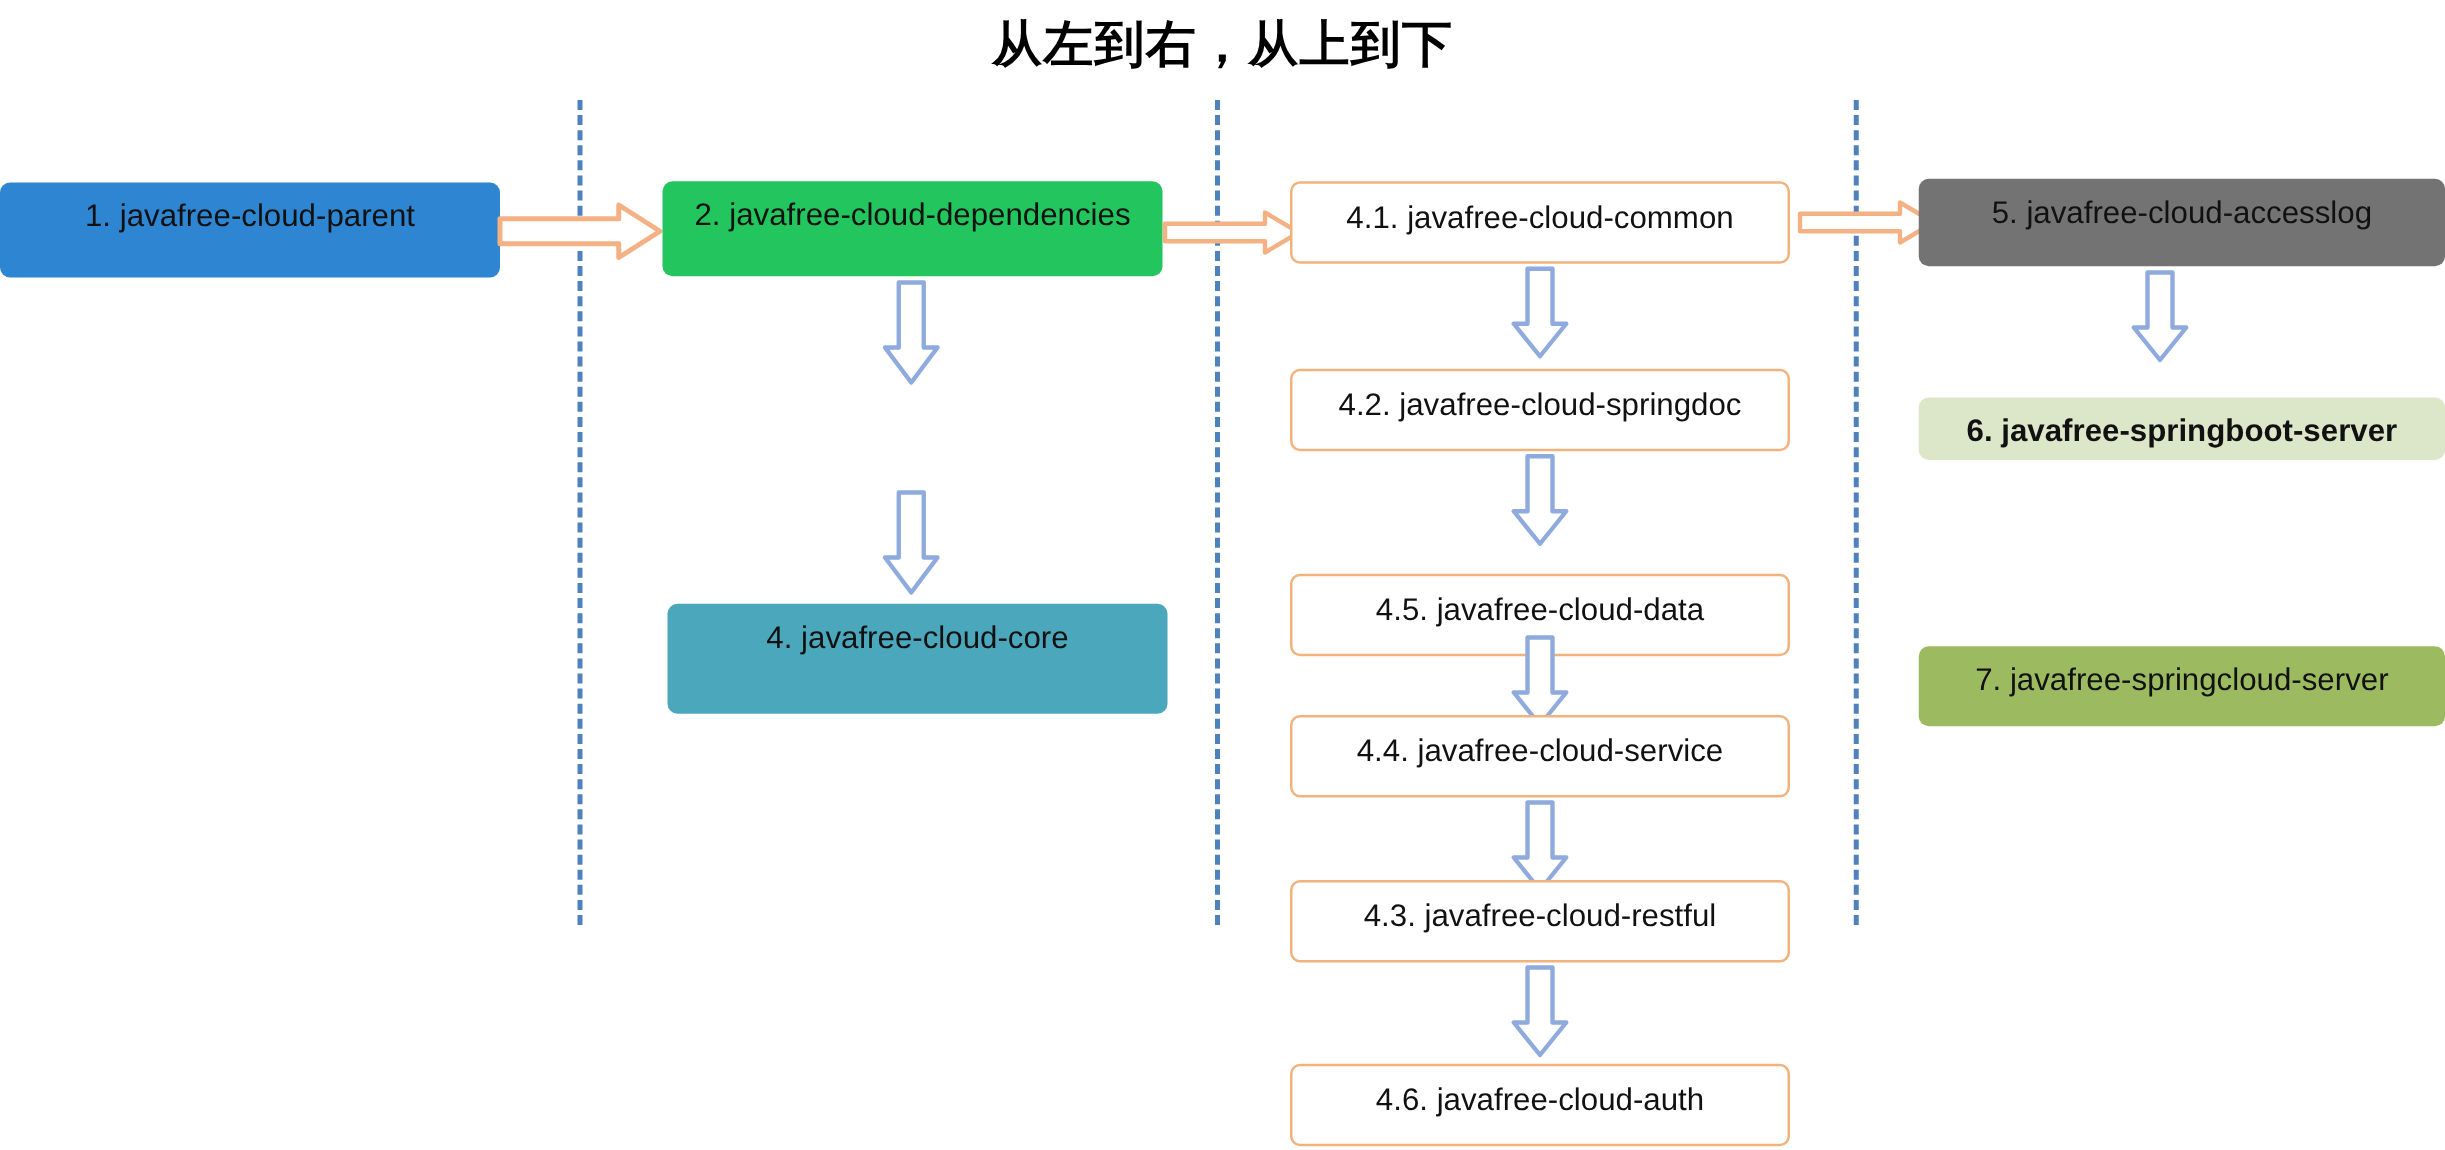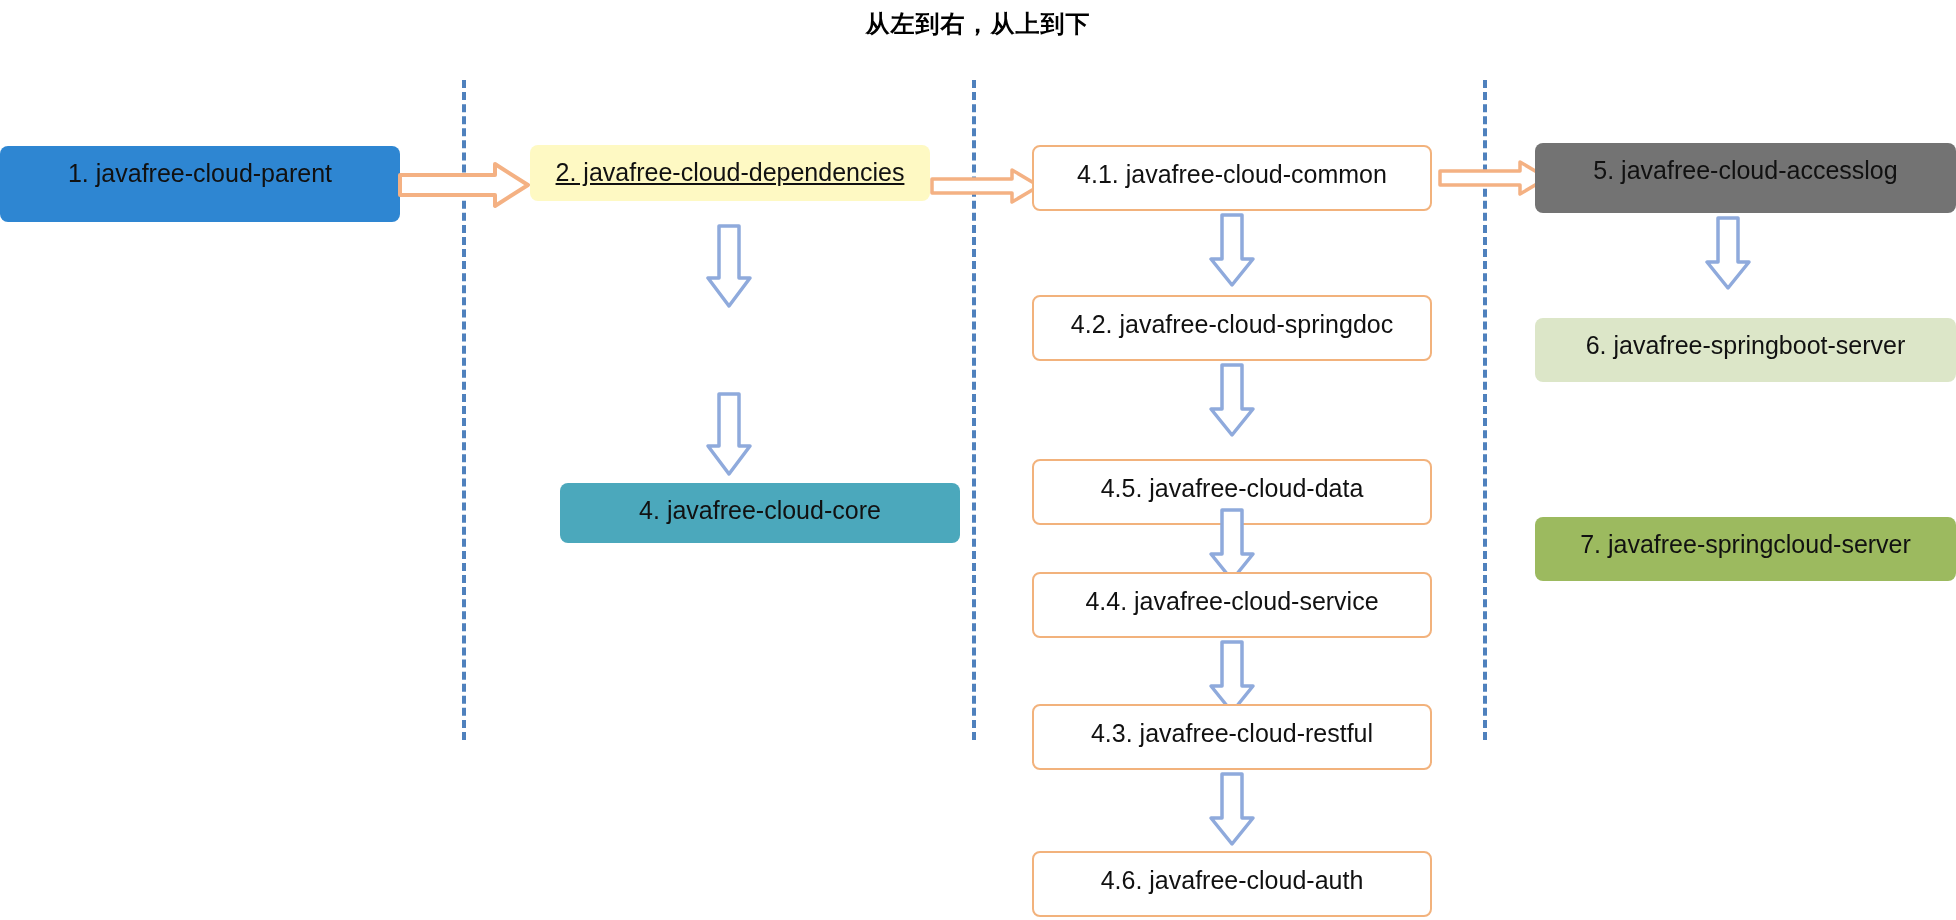--- a/index.html
+++ b/index.html
@@ -17,21 +17,21 @@
     height: 920px;
     background: #ffffff;
     overflow: hidden;
   }
   .title {
     position: absolute;
     top: 8px;
     left: 0;
     width: 1956px;
     text-align: center;
-    font-size: 24px;
+    font-size: 40px;
     font-weight: bold;
     letter-spacing: 1px;
     color: #000000;
     white-space: nowrap;
   }
   .divider {
     position: absolute;
     top: 80px;
     width: 0;
     height: 660px;
@@ -81,38 +81,38 @@
   <div class="node filled" style="left:0px; top:146px; width:400px; height:76px; background:#2E86D2;">
     <span>1. javafree-cloud-parent</span>
   </div>
 
   <div class="arrow" style="left:400px; top:162px; width:130px; height:46px;">
     <svg width="130" height="46" viewBox="0 0 130 46">
       <path d="M0,13 L95,13 L95,2 L128,23 L95,44 L95,33 L0,33 Z" fill="#ffffff" stroke="#F4B183" stroke-width="4" stroke-linejoin="round"></path>
     </svg>
   </div>
 
-  <div class="node filled" style="left:530px; top:145px; width:400px; height:56px; background:#fef9c3;text-decoration:underline;">
+  <div class="node filled" style="left:530px; top:145px; width:400px; height:76px; background:#22c55e;">
     <span>2. javafree-cloud-dependencies</span>
   </div>
 
   <div class="arrow" style="left:706px; top:226px; width:46px; height:82px;">
     <svg width="46" height="82" viewBox="0 0 46 82">
       <path d="M13,0 L33,0 L33,52 L44,52 L23,80 L2,52 L13,52 Z" fill="#ffffff" stroke="#8FAADC" stroke-width="3.5" stroke-linejoin="round"></path>
     </svg>
   </div>
 
 
   <div class="arrow" style="left:706px; top:394px; width:46px; height:82px;">
     <svg width="46" height="82" viewBox="0 0 46 82">
       <path d="M13,0 L33,0 L33,52 L44,52 L23,80 L2,52 L13,52 Z" fill="#ffffff" stroke="#8FAADC" stroke-width="3.5" stroke-linejoin="round"></path>
     </svg>
   </div>
 
-  <div class="node filled" style="left:560px; top:483px; width:400px; height:60px; background:#4BA8BC;">
+  <div class="node filled" style="left:534px; top:483px; width:400px; height:88px; background:#4BA8BC;">
     <span>4. javafree-cloud-core</span>
   </div>
 
   <div class="arrow" style="left:932px; top:168px; width:110px; height:36px;">
     <svg width="110" height="36" viewBox="0 0 110 36">
       <path d="M0,11 L80,11 L80,2 L107,18 L80,34 L80,25 L0,25 Z" fill="#ffffff" stroke="#F4B183" stroke-width="3.5" stroke-linejoin="round"></path>
     </svg>
   </div>
 
   <div class="node outline" style="left:1032px; top:145px; width:400px; height:66px;">
@@ -178,21 +178,21 @@
   <div class="node filled" style="left:1535px; top:143px; width:421px; height:70px; background:#737373;">
     <span>5. javafree-cloud-accesslog</span>
   </div>
 
   <div class="arrow" style="left:1705px; top:218px; width:46px; height:72px;">
     <svg width="46" height="72" viewBox="0 0 46 72">
       <path d="M13,0 L33,0 L33,44 L44,44 L23,70 L2,44 L13,44 Z" fill="#ffffff" stroke="#8FAADC" stroke-width="3.5" stroke-linejoin="round"></path>
     </svg>
   </div>
 
-  <div class="node filled" style="left:1535px; top:318px; width:421px; height:64px; background:#DCE6C8;">
+  <div class="node filled" style="left:1535px; top:318px; width:421px; height:50px; background:#DCE6C8;font-weight:bold;">
     <span>6. javafree-springboot-server</span>
   </div>
 
   <div class="node filled" style="left:1535px; top:495px; width:421px; height:64px; background:#9CBA5F;margin-top:22px;">
     <span>7. javafree-springcloud-server</span>
   </div>
 
 </div>
 
 </body></html>

